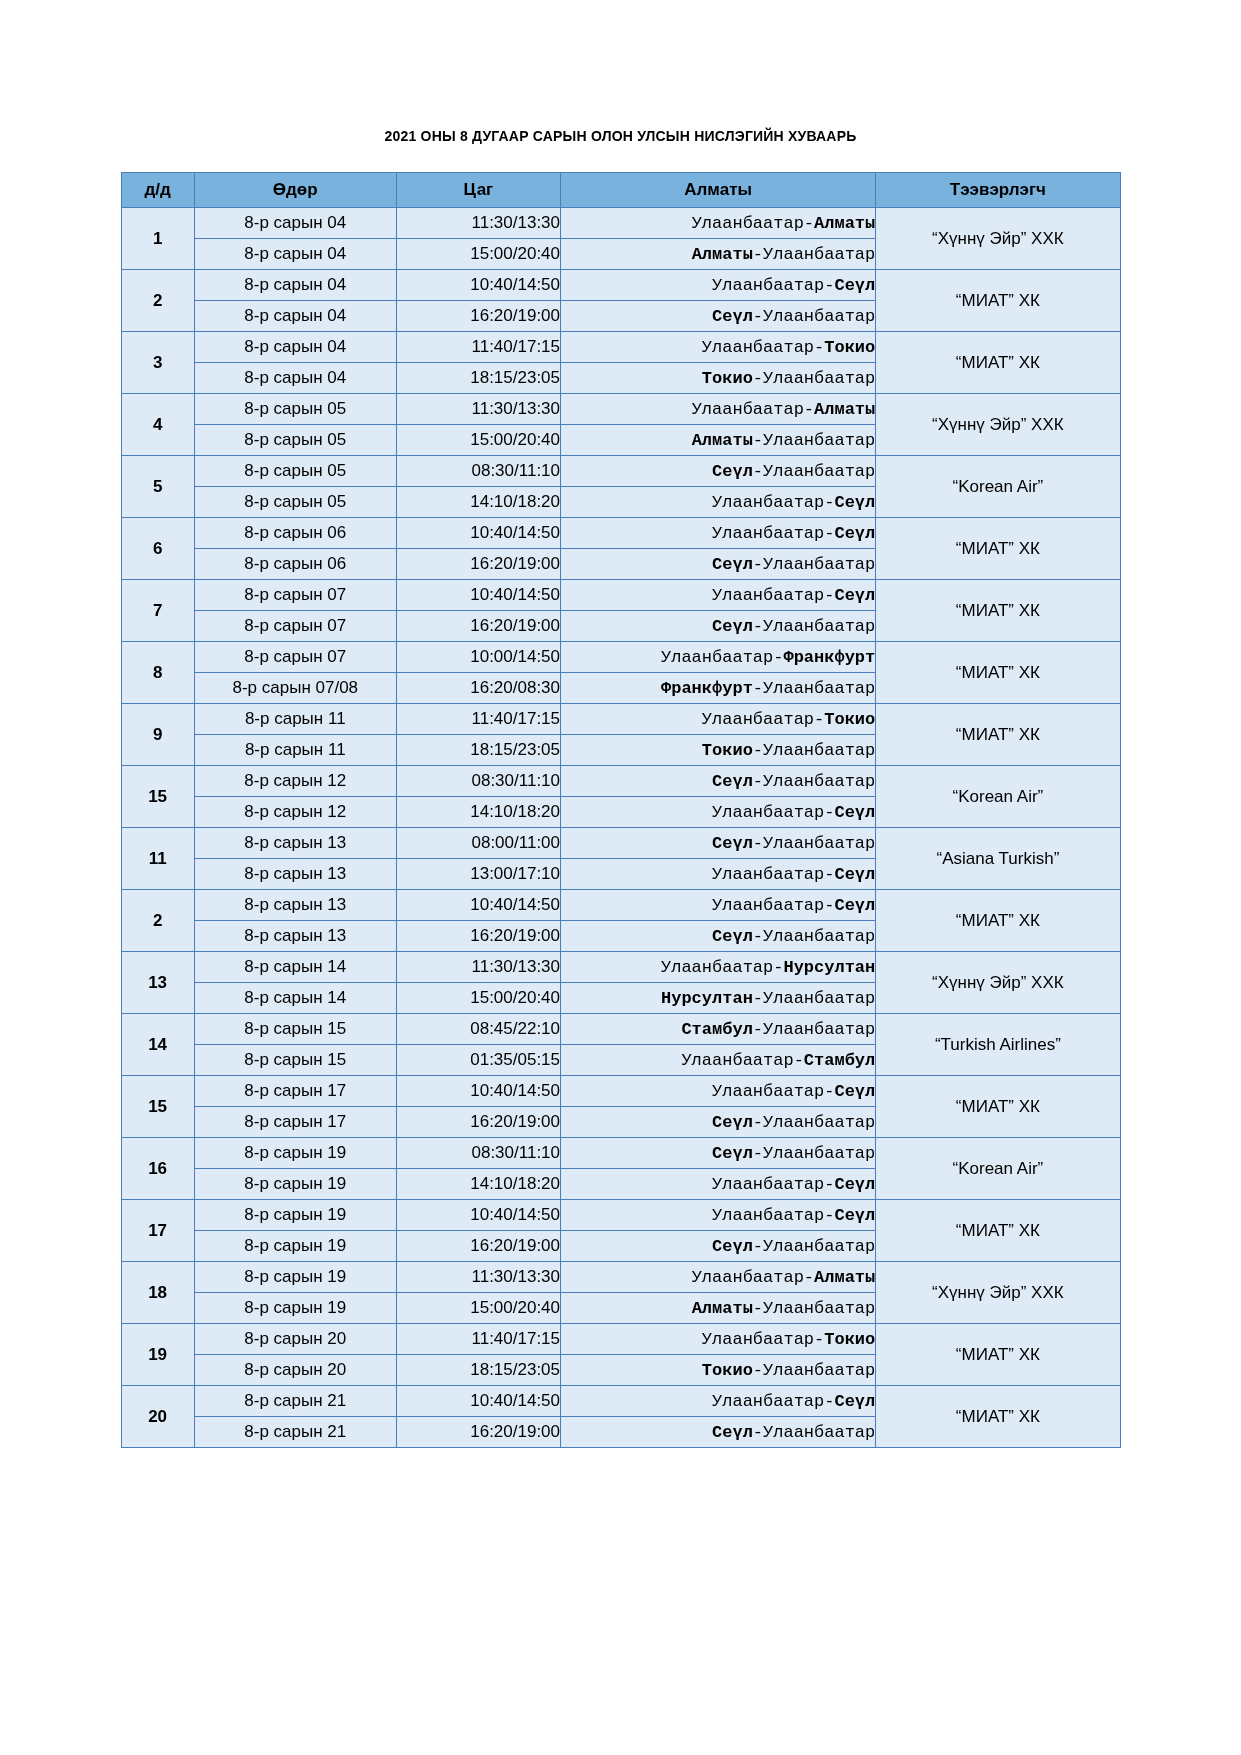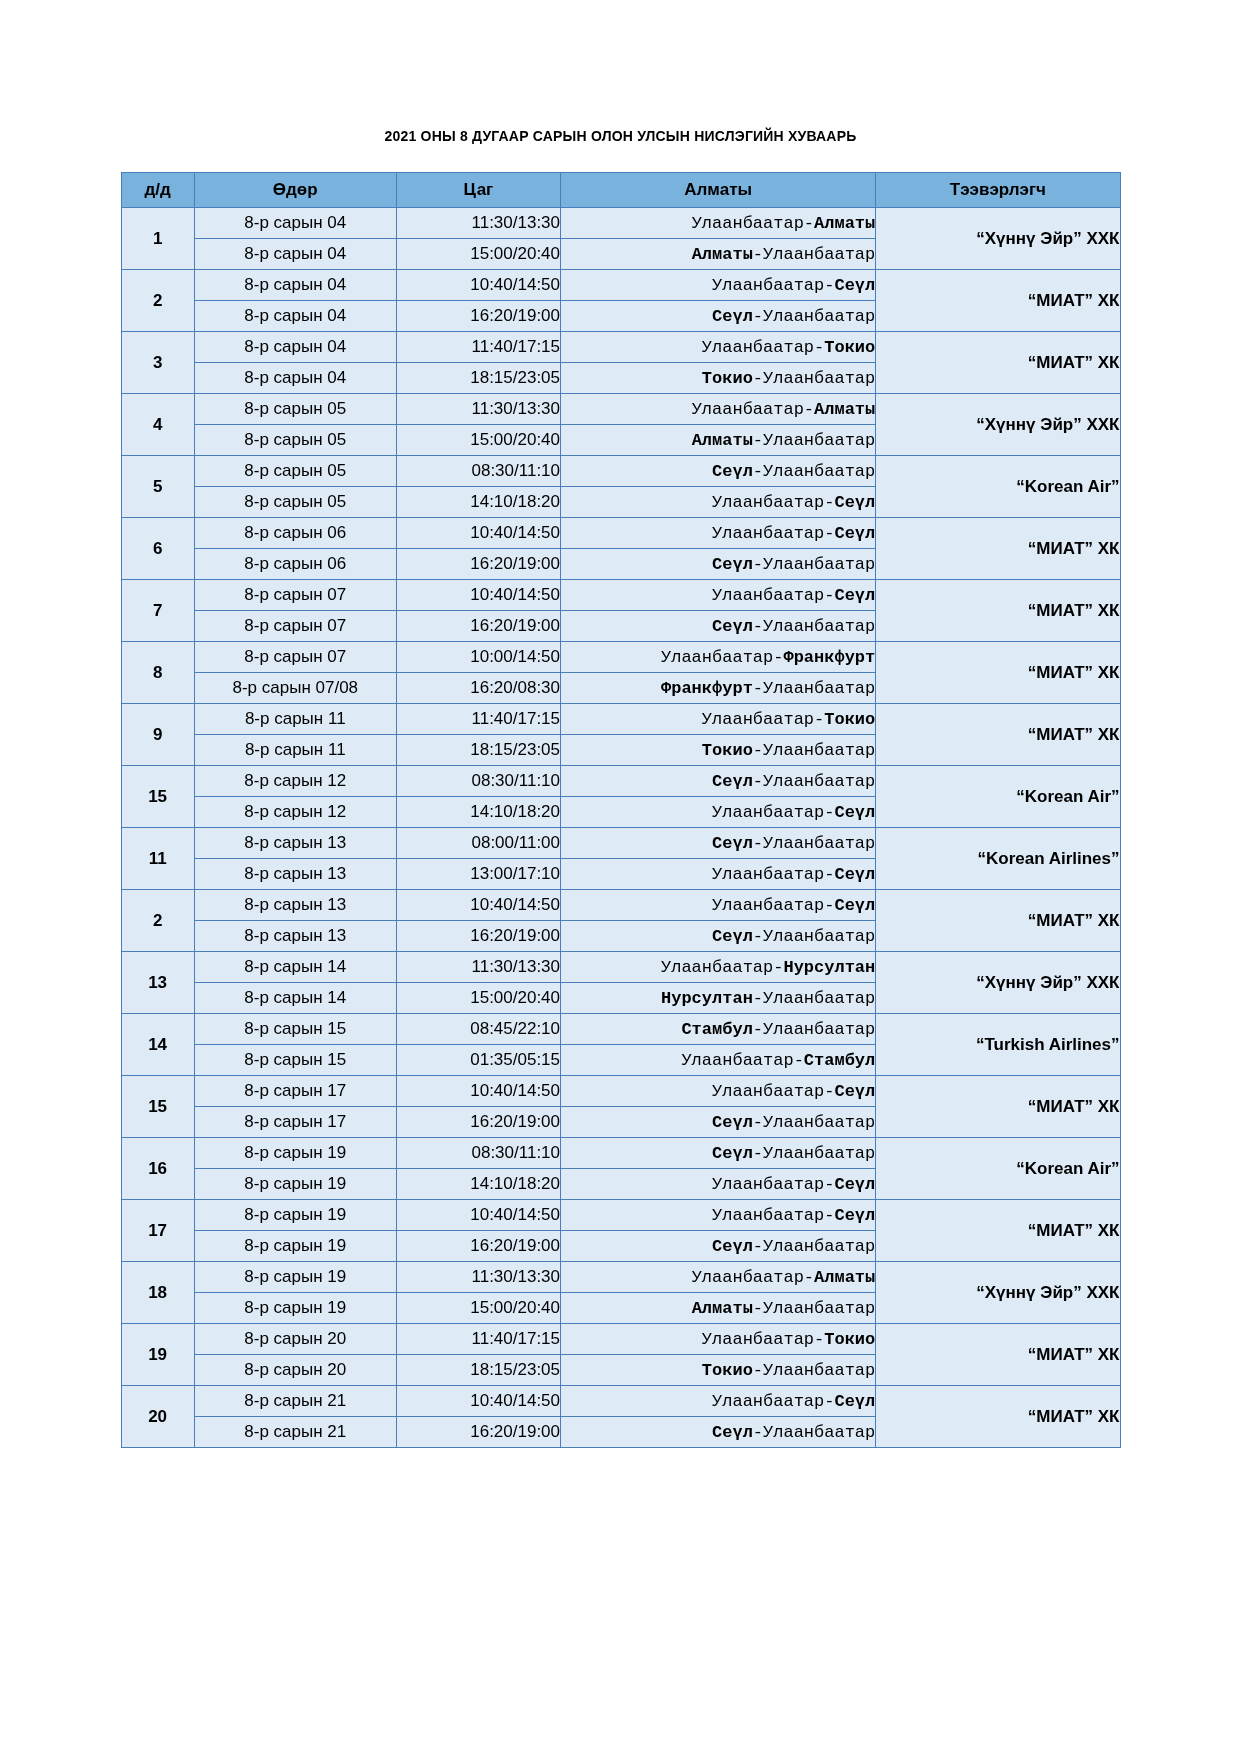--- a/index.html
+++ b/index.html
@@ -62,21 +62,21 @@
     overflow: hidden;
   }
   td.no {
     text-align: center;
     font-weight: bold;
     font-size: 17.5px;
   }
   td.date  { text-align: center; }
   td.time  { text-align: right; padding-left: 14px; }
   td.route { text-align: right; font-family: Liberation Mono, monospace; }
-  td.air   { text-align: right; font-weight: bold; }
+  td.air   { text-align: center; }
   .bold { font-weight: bold; }
 </style>
 </head>
 <body>
 
 <div class="page">
 
   <h1 class="doc-title">2021 ОНЫ 8 ДУГААР САРЫН ОЛОН УЛСЫН НИСЛЭГИЙН ХУВААРЬ</h1>
 
   <table class="schedule">
@@ -215,21 +215,21 @@
         <tr>
           <td class="cell date">8-р сарын 12</td>
           <td class="cell time">14:10/18:20</td>
           <td class="cell route"><span>Улаанбаатар-</span><span class="bold">Сеүл</span></td>
         </tr>
         <tr>
           <td class="cell no" rowspan="2">11</td>
           <td class="cell date">8-р сарын 13</td>
           <td class="cell time">08:00/11:00</td>
           <td class="cell route"><span class="bold">Сеүл</span><span>-Улаанбаатар</span></td>
-          <td class="cell air" rowspan="2">“Korean Airlines”</td>
+          <td class="cell air" rowspan="2">“Asiana Turkish”</td>
         </tr>
         <tr>
           <td class="cell date">8-р сарын 13</td>
           <td class="cell time">13:00/17:10</td>
           <td class="cell route"><span>Улаанбаатар-</span><span class="bold">Сеүл</span></td>
         </tr>
         <tr>
           <td class="cell no" rowspan="2">2</td>
           <td class="cell date">8-р сарын 13</td>
           <td class="cell time">10:40/14:50</td>

